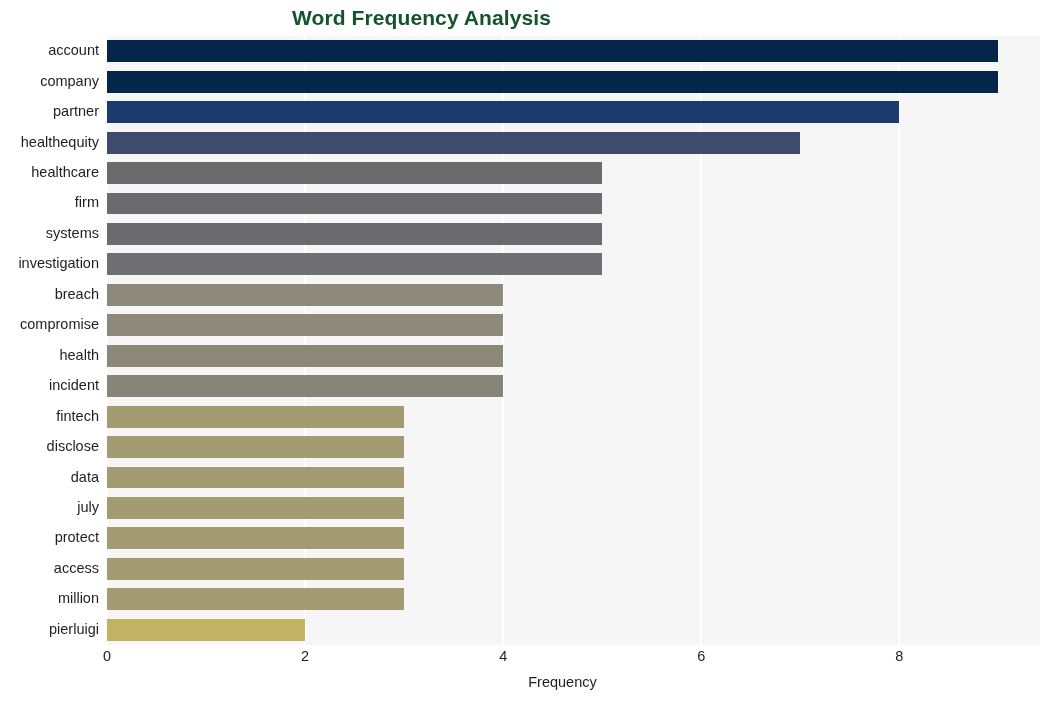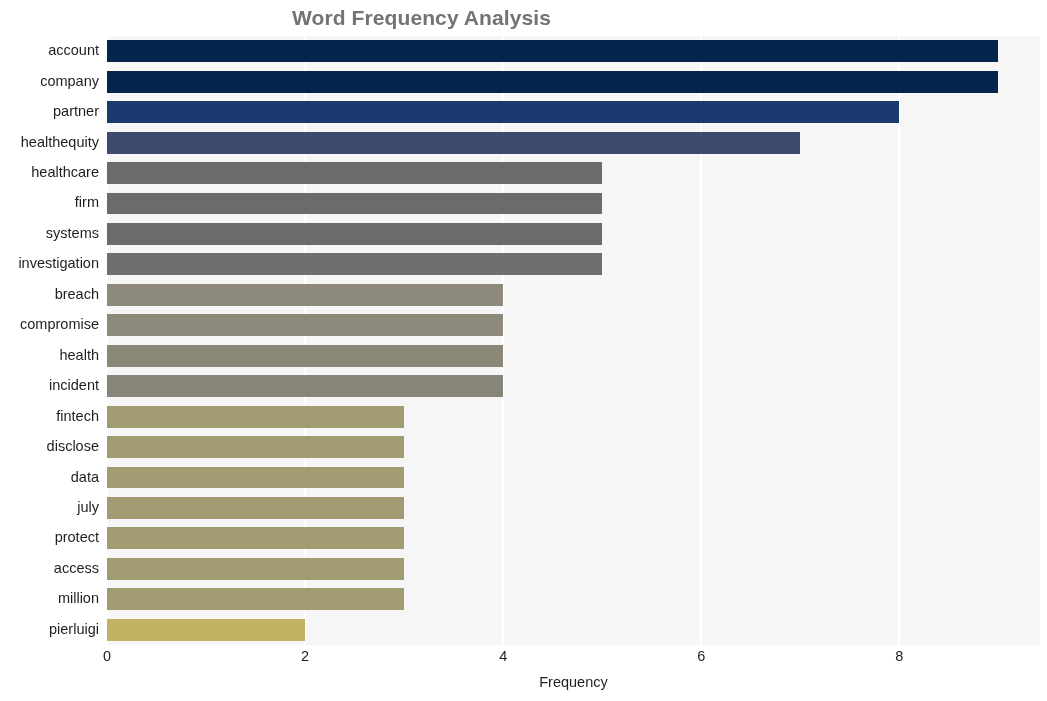--- a/index.html
+++ b/index.html
@@ -26,21 +26,21 @@
 
   
   #chart-title {
     position: absolute;
     left: 0;
     top: 6px;
     width: 843px;
     text-align: center;
     font-size: 21px;
     font-weight: bold;
-    color: #737373;
+    color: #14532d;
     font-family: "Liberation Sans", sans-serif;
     letter-spacing: 0.1px;
   }
 
   
   #plot-area {
     position: absolute;
     left: 107px;
     top: 36px;
     width: 933px;
@@ -106,21 +106,21 @@
     position: absolute;
     top: 0;
     transform: translateX(-50%);
     font-size: 14.5px;
     color: #1f1f1f;
     font-family: "Liberation Sans", sans-serif;
   }
 
   #x-axis-label {
     position: absolute;
-    left: 107px;
+    left: 96px;
     top: 674px;
     width: 933px;
     text-align: center;
     font-size: 14.5px;
     color: #1f1f1f;
     font-family: "Liberation Sans", sans-serif;
   }
 </style>
 </head>
 <body>

